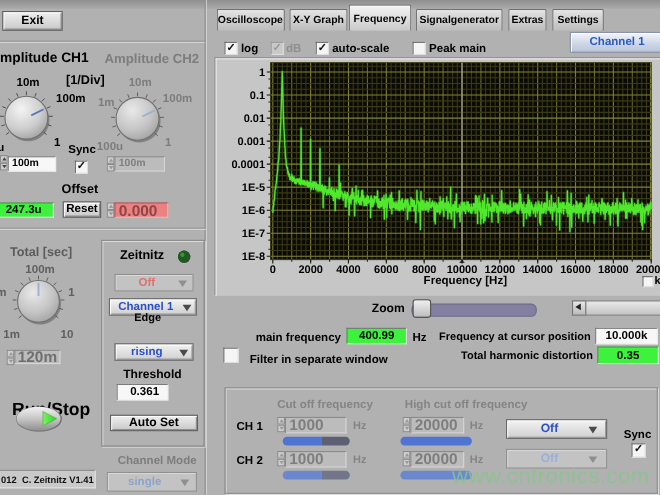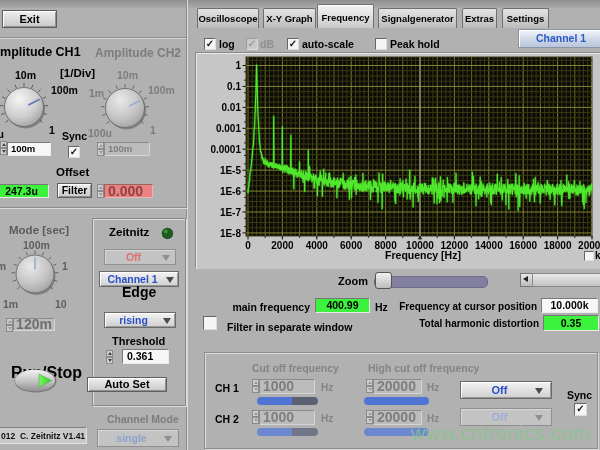--- a/index.html
+++ b/index.html
@@ -114,30 +114,30 @@
   </div>
 <div class="fld ab" style="left:7px;top:142px;width:39px;height:12px;line-height:12px;text-align:left;padding-left:3px;font-size:9.5px">100m</div>
 <div class="spin ab dis" style="left:97px;top:142px">
     <div class="u"></div>
     <div class="d"></div>
   </div>
 <div class="dfld ab" style="left:104px;top:142px;width:41px;height:12px;line-height:12px;padding-left:3px;font-size:9.5px">100m</div>
 
 <div class="ab b" style="left:56px;top:166px;font-size:11.5px">Offset</div>
 <div class="ab t105 b" style="left:-6px;top:184px;width:53px;height:12px;background:#3cf23c;border:1px solid;border-color:#777 #e8e8e8 #e8e8e8 #777;line-height:12px;text-align:center">247.3u</div>
-<div class="btn ab" style="left:57px;top:183px;width:33px;height:13px;font-size:10.5px;line-height:13px">Filter</div>
+<div class="btn ab" style="left:57px;top:183px;width:33px;height:13px;font-size:10.5px;line-height:13px">Reset</div>
 <div class="spin ab dis" style="left:97px;top:184px">
     <div class="u"></div>
     <div class="d"></div>
   </div>
 <div class="ab t10 b" style="left:104px;top:184px;width:44px;height:12px;background:#ec8181;border:1px solid;border-color:#9a6262 #e8b8b8 #e8b8b8 #9a6262;line-height:12px;padding-left:3px;color:#8d4545">0.000</div>
 
 <div class="ab groove-h" style="left:0;top:207px;width:187px;height:0"></div>
 
-<div class="ab b" style="left:9px;top:224px;font-size:11.5px;color:#5c5c5c">Mode [sec]</div>
+<div class="ab b" style="left:9px;top:224px;font-size:11.5px;color:#5c5c5c">Total [sec]</div>
 <div class="ab b t105" style="left:23px;top:239px;color:#5f5f5f">100m</div>
 <div class="ab b t105" style="left:62px;top:260px;color:#5f5f5f">1</div>
 <div class="ab b t105" style="left:55px;top:298px;color:#5f5f5f">10</div>
 <div class="ab b t105" style="left:3px;top:298px;color:#5f5f5f">1m</div>
 <div class="ab b t105" style="left:-15px;top:260px;color:#5f5f5f">10m</div>
 <svg width="60" height="60" style="position:absolute;left:5px;top:244px">
     <line x1="45.3" y1="42.9" x2="48.0" y2="45.1" stroke="#5f5f5f" stroke-width="0.9"></line>
     <line x1="49.0" y1="36.3" x2="52.3" y2="37.4" stroke="#5f5f5f" stroke-width="0.9"></line>
     <line x1="50.0" y1="28.8" x2="53.5" y2="28.6" stroke="#5f5f5f" stroke-width="0.9"></line>
     <line x1="48.1" y1="21.5" x2="51.3" y2="20.1" stroke="#5f5f5f" stroke-width="0.9"></line>
@@ -184,48 +184,48 @@
 <div class="ab" style="left:92px;top:218px;width:92px;height:186px;border:1px solid #898989;box-shadow:inset 1px 1px 0 #dcdcdc,1px 1px 0 #dcdcdc"></div>
 <div class="ab b" style="left:109px;top:226px;font-size:11.5px">Zeitnitz</div>
 <svg width="13" height="13" style="position:absolute;left:161px;top:227px">
 <circle cx="6.5" cy="6.5" r="6.2" fill="#bbb"></circle>
     <circle cx="6.5" cy="6.5" r="5.7" fill="#444"></circle>
 <circle cx="6.2" cy="6.2" r="5.4" fill="#1c5c1c"></circle>
 <circle cx="4.8" cy="4.6" r="2" fill="#3f8f3f"></circle>
 </svg>
 <div class="ring-d ab t105" style="left:104px;top:249px;width:57px;height:14px;line-height:14px;color:#dd7070">Off<div class="arr arr-d" style="right:5px;top:5px"></div></div>
 <div class="ring ab t105" style="left:99px;top:271px;width:65px;height:14px;line-height:14px;color:#2a50c8">Channel 1<div class="arr" style="right:4px;top:5px"></div></div>
-<div class="ab b" style="left:122px;top:284px;font-size:14px">Edge</div>
+<div class="ab b" style="left:122px;top:284px;font-size:10px">Edge</div>
 <div class="ring ab t105" style="left:104px;top:312px;width:57px;height:14px;line-height:14px;color:#2a50c8">rising<div class="arr" style="right:4px;top:5px"></div></div>
 <div class="ab b" style="left:112px;top:335px;font-size:11px">Threshold</div>
 <div class="spin ab" style="left:106px;top:350px">
     <div class="u"></div>
     <div class="d"></div>
   </div>
-<div class="fld ab t105" style="left:122px;top:349px;width:41px;height:13px;line-height:13px;text-align:left;padding-left:4px">0.361</div>
-<div class="btn ab" style="left:87px;top:377px;width:78px;height:13px;font-size:11px;line-height:13px">Auto Set</div>
+<div class="fld ab t105" style="left:106px;top:349px;width:41px;height:13px;line-height:13px;text-align:center;padding-left:4px">0.361</div>
+<div class="btn ab" style="left:100px;top:377px;width:78px;height:13px;font-size:11px;line-height:13px">Auto Set</div>
 
 <div class="ab b gray" style="left:107px;top:413px;font-size:10.5px">Channel Mode</div>
 <div class="ring-d ab t105" style="left:97px;top:429px;width:67px;height:16px;line-height:16px;color:#8ca4cc">single<div class="arr arr-d" style="right:6px;top:6px"></div></div>
 
-<div class="ab" style="left:197px;top:8px;width:60px;height:19px;background:linear-gradient(#e4e4e4,#bcbcbc);border:1px solid #6f6f6f;border-bottom:none;border-radius:2px 2px 0 0;text-align:center;font-weight:bold;font-size:9.5px;line-height:19px">Oscilloscope</div>
+<div class="ab" style="left:197px;top:8px;width:60px;height:19px;background:linear-gradient(#e4e4e4,#bcbcbc);border:1px solid #6f6f6f;border-bottom:none;border-radius:2px 2px 0 0;font-weight:bold;font-size:9.5px;line-height:19px">Oscilloscope</div>
 <div class="ab" style="left:263px;top:8px;width:51px;height:19px;background:linear-gradient(#e4e4e4,#bcbcbc);border:1px solid #6f6f6f;border-bottom:none;border-radius:2px 2px 0 0;text-align:center;font-weight:bold;font-size:9.5px;line-height:19px">X-Y Graph</div>
 <div class="ab" style="left:378px;top:8px;width:77px;height:19px;background:linear-gradient(#e4e4e4,#bcbcbc);border:1px solid #6f6f6f;border-bottom:none;border-radius:2px 2px 0 0;text-align:center;font-weight:bold;font-size:9.5px;line-height:19px">Signalgenerator</div>
 <div class="ab" style="left:462px;top:8px;width:33px;height:19px;background:linear-gradient(#e4e4e4,#bcbcbc);border:1px solid #6f6f6f;border-bottom:none;border-radius:2px 2px 0 0;text-align:center;font-weight:bold;font-size:9.5px;line-height:19px">Extras</div>
 <div class="ab" style="left:502px;top:8px;width:45px;height:19px;background:linear-gradient(#e4e4e4,#bcbcbc);border:1px solid #6f6f6f;border-bottom:none;border-radius:2px 2px 0 0;text-align:center;font-weight:bold;font-size:9.5px;line-height:19px">Settings</div>
 <div class="ab" style="left:317px;top:4px;width:55px;height:23px;background:linear-gradient(#f4f4f4,#c9c9c9);border:1px solid #6f6f6f;border-bottom:none;border-radius:2px 2px 0 0;text-align:center;font-weight:bold;font-size:9.5px;line-height:26px;box-shadow:inset 0 1px 0 #fff">Frequency</div>
 
 <div class="cb ab" style="left:204px;top:38px;width:10px;height:10px;font-size:10px;font-weight:bold">✓</div>
 <div class="ab b" style="left:219px;top:38px;font-size:10.5px">log</div>
 <div class="cb ab" style="left:246px;top:38px;width:10px;height:10px;font-size:10px;font-weight:bold;background:#c9c9c9;color:#999;border-color:#999 #ddd #ddd #999">✓</div>
 <div class="ab b" style="left:260px;top:38px;font-size:10.5px;color:#8f8f8f">dB</div>
 <div class="cb ab" style="left:287px;top:38px;width:10px;height:10px;font-size:10px;font-weight:bold">✓</div>
 <div class="ab b" style="left:302px;top:38px;font-size:10.5px">auto-scale</div>
 <div class="cb ab" style="left:375px;top:38px;width:10px;height:10px"></div>
-<div class="ab b" style="left:390px;top:38px;font-size:10.5px">Peak hold</div>
+<div class="ab b" style="left:390px;top:38px;font-size:10.5px">Peak main</div>
 
 <div class="ab b" style="left:518px;top:29px;width:84px;height:17px;background:linear-gradient(#f2f5fa,#ccd5e5 60%,#b9c5db);border:1px solid #8a93a8;box-shadow:inset 1px 1px 0 #fff;text-align:center;font-size:10.5px;line-height:17px;color:#2a5ac6">Channel 1</div>
 
 <div class="ab" style="left:196px;top:53px;width:405px;height:215px;background:#c6c6c6;border-top:1px solid #e9e9e9;border-left:1px solid #e9e9e9;box-shadow:-1px -1px 0 #8a8a8a"></div>
 <div class="ab" style="left:196px;top:53px;width:404px;height:215px"><svg id="plot" width="404" height="215" viewBox="0 0 404 215" font-family="Liberation Sans, sans-serif">
 <rect x="50.0" y="4.0" width="346.0" height="179.0" fill="#0b0b04" stroke="#3c3c18" stroke-width="1"></rect>
 <line x1="56.30" y1="4.0" x2="56.30" y2="183.0" stroke="#38381a" stroke-width="1"></line>
 <line x1="60.60" y1="4.0" x2="60.60" y2="183.0" stroke="#38381a" stroke-width="1"></line>
 <line x1="64.90" y1="4.0" x2="64.90" y2="183.0" stroke="#38381a" stroke-width="1"></line>
 <line x1="73.50" y1="4.0" x2="73.50" y2="183.0" stroke="#38381a" stroke-width="1"></line>

